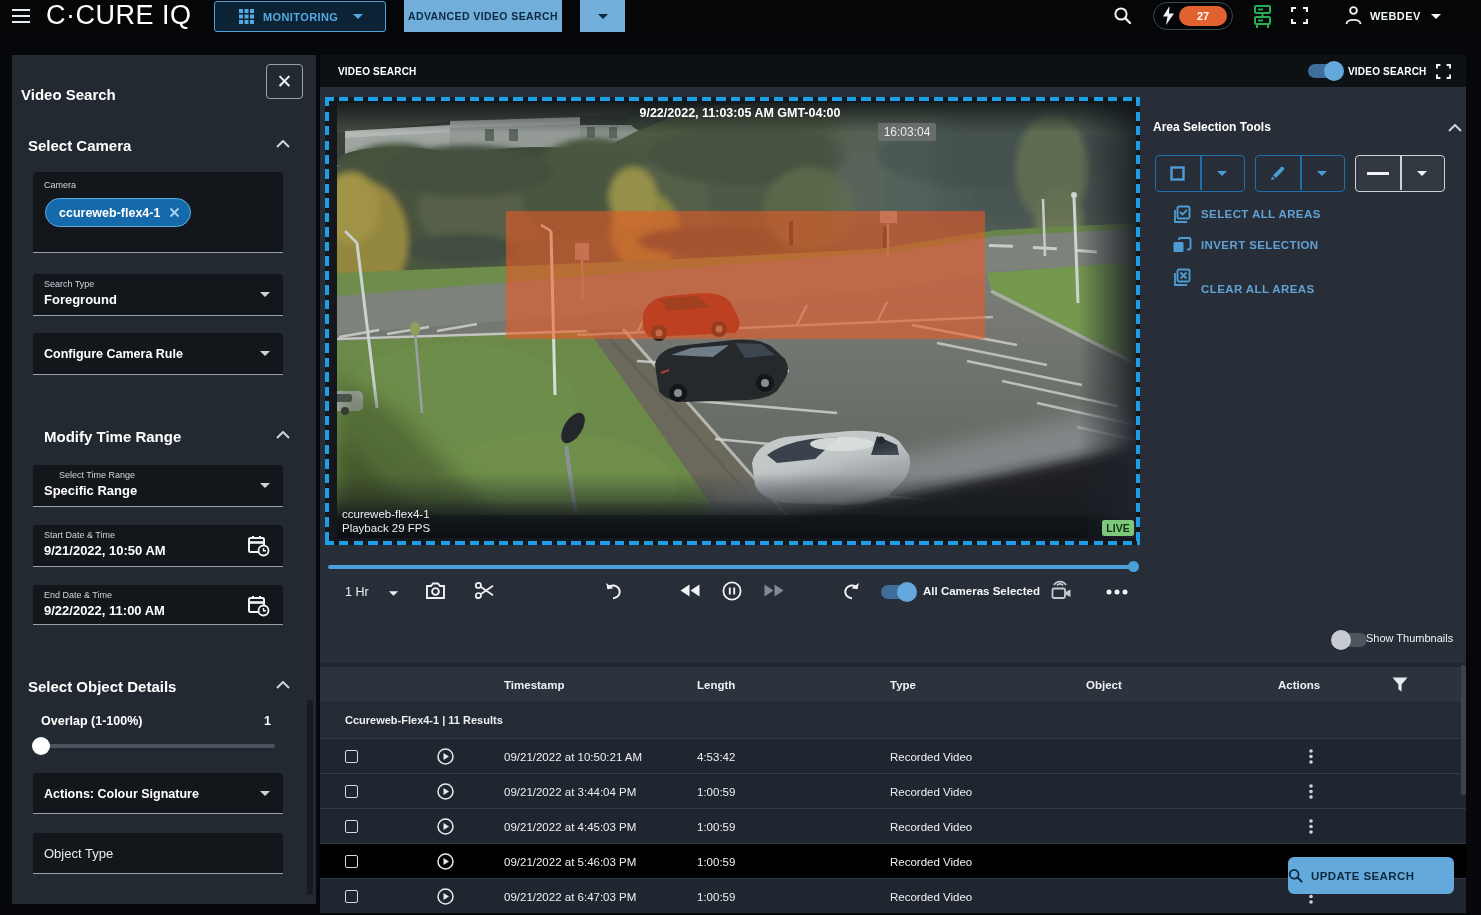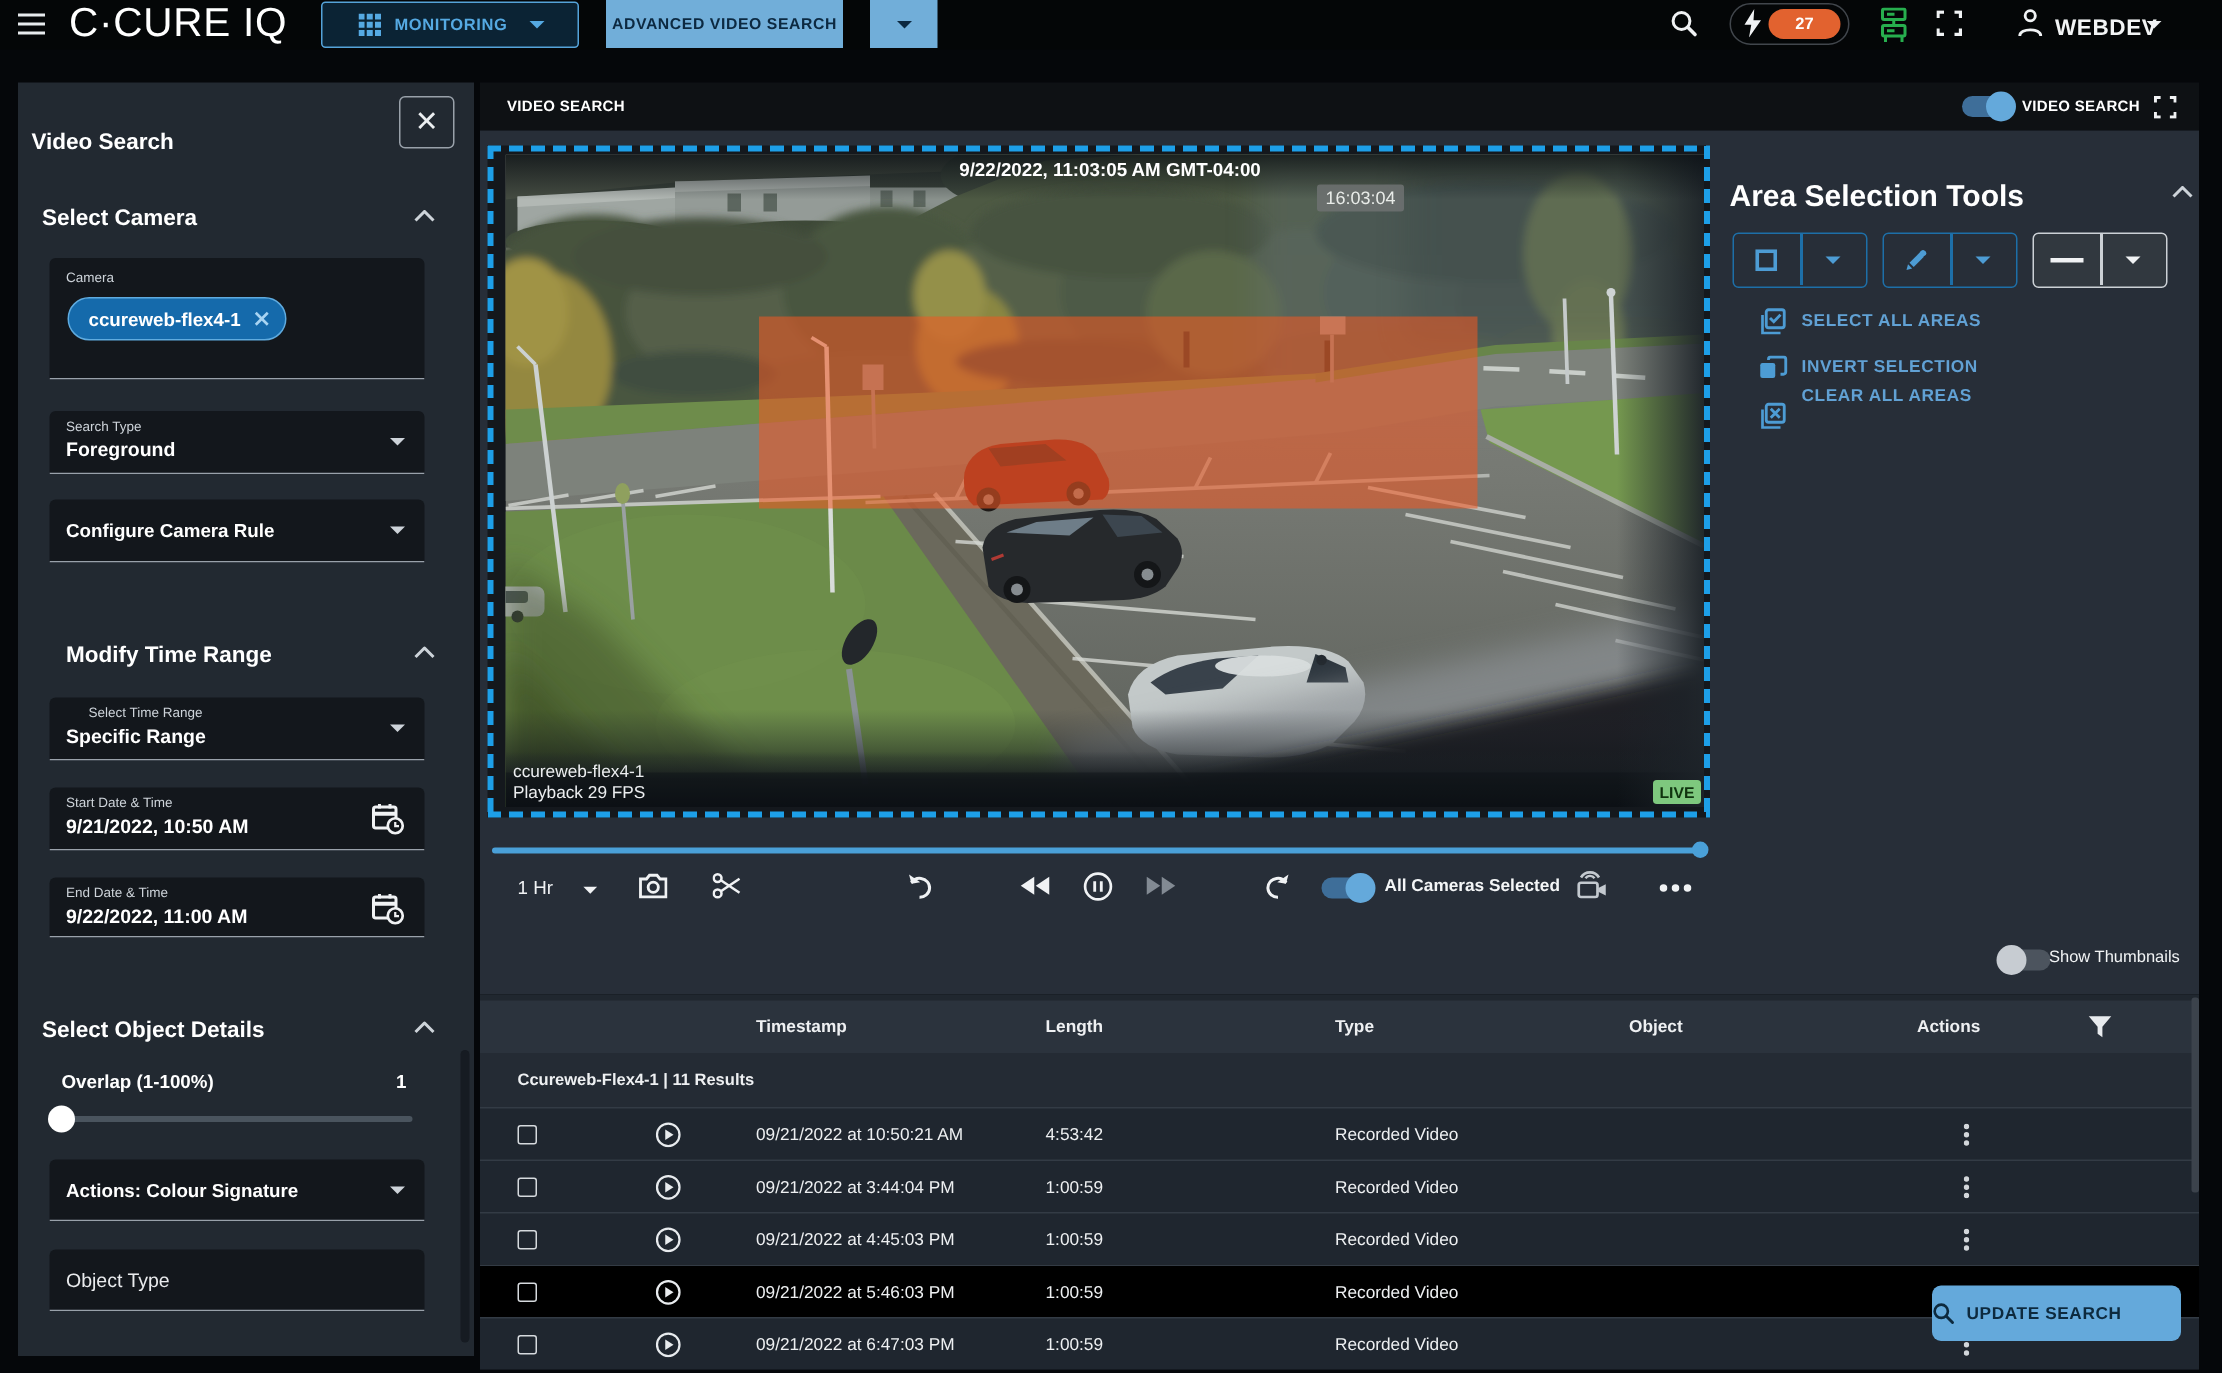--- a/index.html
+++ b/index.html
@@ -12,21 +12,21 @@
   #topbar { left:0; top:0; width:1481px; height:33px; background:#040607; }
   .logo { left:46px; top:0px; color:#fff; font-size:27px; letter-spacing:0.5px; font-weight:400; }
   .btn-mon { left:214px; top:1px; width:172px; height:31px; background:#0b2334;
     border:1px solid #55a3d9; border-radius:3px; color:#55a9e2; font-size:11px;
     font-weight:bold; letter-spacing:0.4px; display:flex; align-items:center; }
   .btn-adv { left:404px; top:0px; width:158px; height:32px; background:#71aed9;
     color:#0c2941; font-size:10.5px; font-weight:bold; letter-spacing:0.4px;
     display:flex; align-items:center; justify-content:center; }
   .btn-adv2 { left:580px; top:0px; width:45px; height:32px; background:#71aed9;
     display:flex; align-items:center; justify-content:center; }
-  .webdev { color:#f2f4f5; font-size:15px; font-weight:bold; letter-spacing:0.4px; }
+  .webdev { color:#f2f4f5; font-size:11px; font-weight:bold; letter-spacing:0.4px; }
 
   
   #sidebar { left:12px; top:55px; width:304px; height:849px; background:#222931; }
   .sb-close { left:254px; top:9px; width:37px; height:35px; border:1px solid #99a1aa;
     border-radius:4px; color:#eceff1; font-size:19px; text-align:center; line-height:33px; }
   .sb-title { left:9px; top:31px; color:#fff; font-size:15px; font-weight:bold; }
   .sb-sec { color:#fff; font-size:15px; font-weight:bold; }
   .field { left:21px; width:250px; background:#13171c; border-bottom:1.5px solid #99a1aa;
     border-radius:4px 4px 0 0; }
   .flabel { color:#cdd3d9; font-size:9px; }
@@ -311,21 +311,21 @@
 
     <svg class="abs" style="left:786px;top:502px" width="22" height="6" viewBox="0 0 22 6">
       <circle cx="3" cy="3" r="2.5" fill="#f0f2f4"></circle>
         <circle cx="11" cy="3" r="2.5" fill="#f0f2f4"></circle>
         <circle cx="19" cy="3" r="2.5" fill="#f0f2f4"></circle>
     </svg>
 
     <div class="toggle-off" style="left:1014px;top:546px"></div>
     <div class="abs" style="left:1046px;top:545px;color:#f2f4f5;font-size:11px;font-weight:normal;white-space:nowrap">Show Thumbnails</div>
 
-    <div class="abs" style="left:833px;top:33px;color:#fff;font-size:20px;font-weight:bold">Area Selection Tools</div>
+    <div class="abs" style="left:833px;top:33px;color:#fff;font-size:12px;font-weight:bold">Area Selection Tools</div>
     <svg class="abs" style="left:1128px;top:37px" width="14" height="8" viewBox="0 0 14 8">
         <path d="M1 7 L7 1 L13 7" fill="none" stroke="#cdd3d9" stroke-width="2"></path>
       </svg>
 
     <div class="abs" style="left:835px;top:68px;width:90px;height:37px;border:1.5px solid #1d6fa8;border-radius:4px">
       <div style="position:absolute;left:44px;top:0;width:1.5px;height:34px;background:#1d6fa8"></div>
       <svg style="position:absolute;left:14px;top:10px" width="15" height="15" viewBox="0 0 15 15">
           <rect x="1.5" y="1.5" width="12" height="12" fill="none" stroke="#4d9cd4" stroke-width="2.4"></rect>
         </svg>
       <svg style="position:absolute;left:60px;top:14px" width="12" height="7" viewBox="0 0 12 7">
@@ -363,21 +363,21 @@
       <rect x="1.5" y="5" width="10" height="10" rx="1.5" fill="#4d9cd4"></rect>
       <path d="M7 3 V2.5 A1.5 1.5 0 0 1 8.5 1 H17 A1.5 1.5 0 0 1 18.5 2.5 V11 A1.5 1.5 0 0 1 17 12.5 H15" fill="none" stroke="#4d9cd4" stroke-width="1.9"></path>
     </svg>
     <div class="atool-link" style="left:881px;top:152px">INVERT SELECTION</div>
 
     <svg class="abs" style="left:852px;top:181px" width="19" height="19" viewBox="0 0 19 19">
       <path d="M3 5 V17 H15" fill="none" stroke="#4d9cd4" stroke-width="1.8"></path>
       <rect x="5.5" y="1.5" width="12" height="12" rx="1.5" fill="none" stroke="#4d9cd4" stroke-width="1.9"></rect>
       <path d="M8.5 4.5 L14.5 10.5 M14.5 4.5 L8.5 10.5" stroke="#4d9cd4" stroke-width="1.9"></path>
     </svg>
-    <div class="atool-link" style="left:881px;top:171px">CLEAR ALL AREAS</div>
+    <div class="atool-link" style="left:881px;top:196px">CLEAR ALL AREAS</div>
   </div>
   <div class="abs" id="vidborder">
   <div class="dh" style="top:0"></div>
       <div class="dh" style="top:444px"></div>
   <div class="dv" style="left:0"></div>
       <div class="dv" style="left:811px"></div>
   <svg style="position:absolute;left:12px;top:6px" width="799" height="435" viewBox="0 0 799 435">
     <defs>
       <linearGradient id="lot" x1="0" y1="0" x2="0" y2="1">
         <stop offset="0" stop-color="#888b85"></stop>

